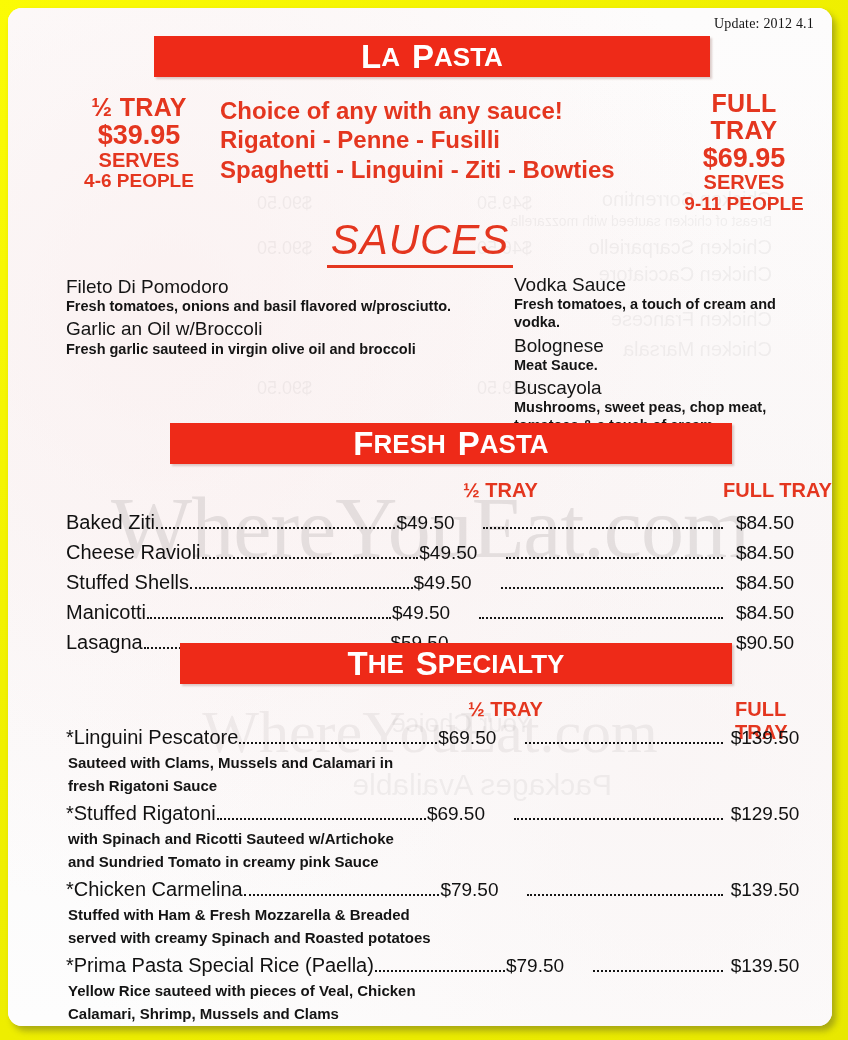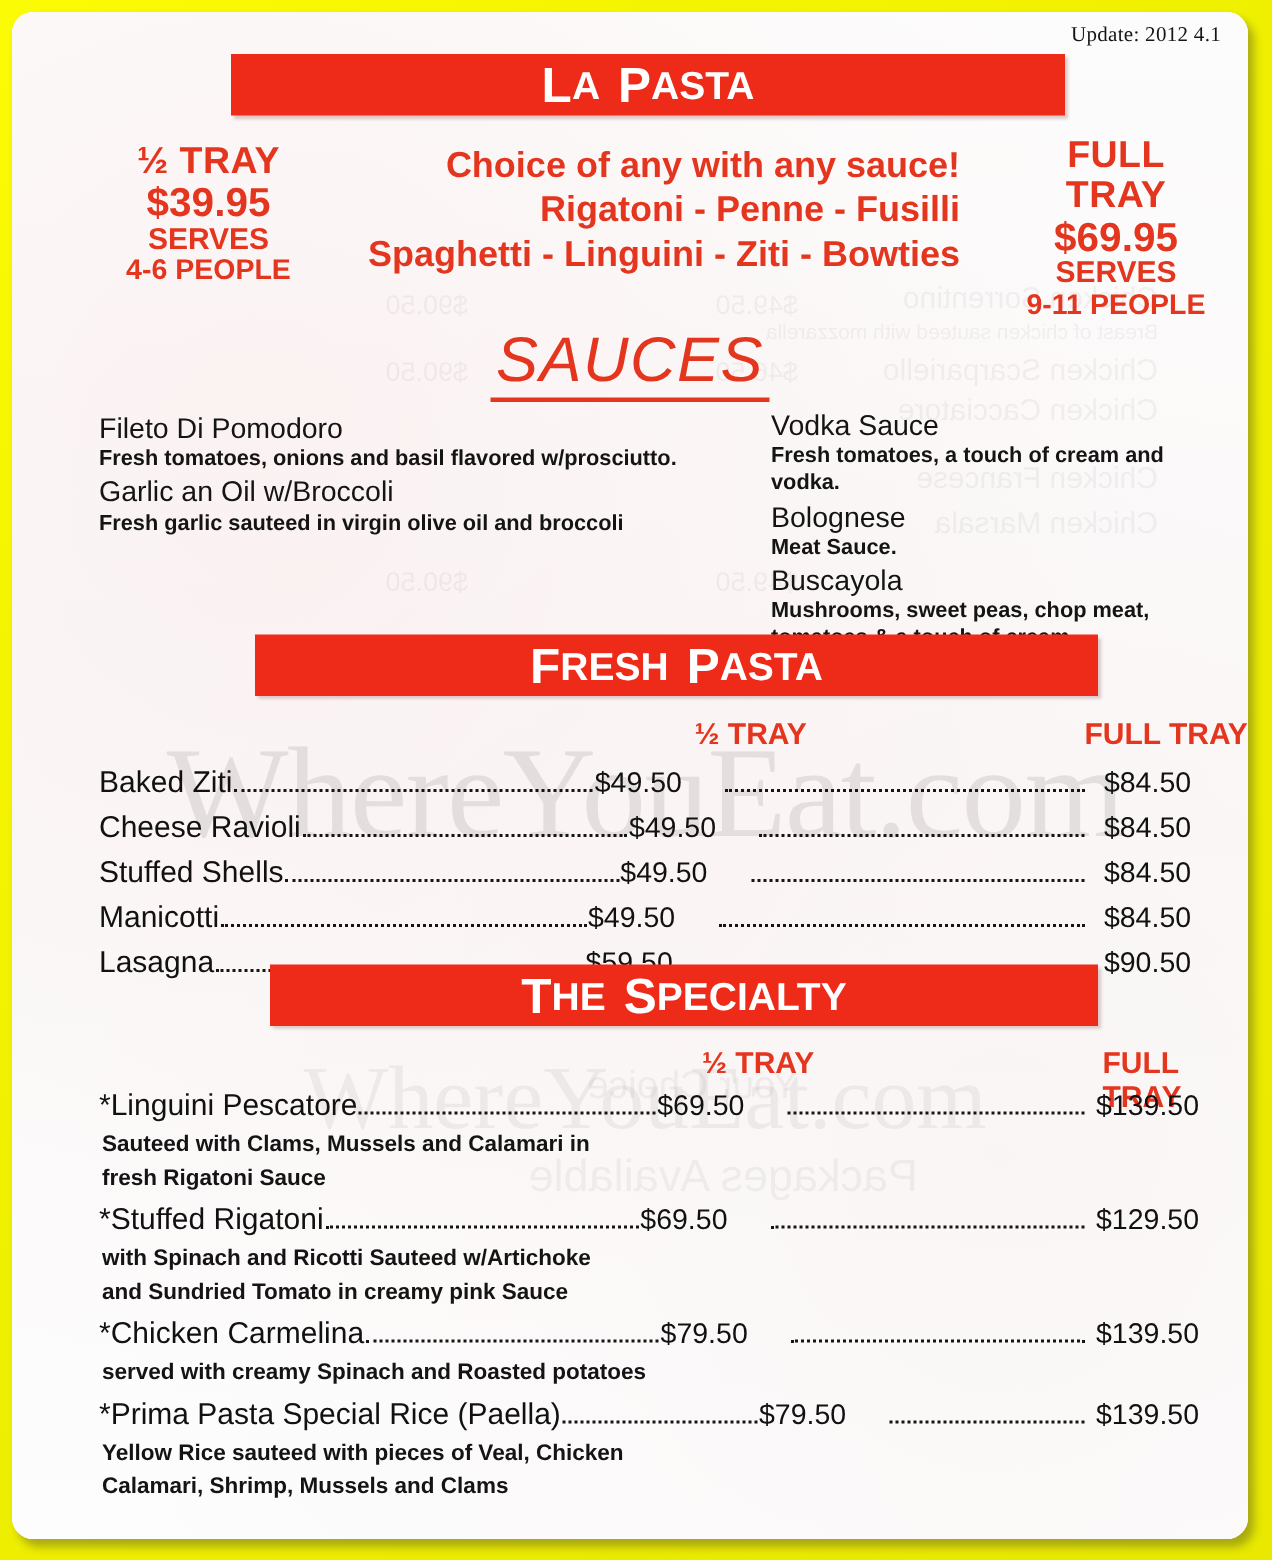--- a/index.html
+++ b/index.html
@@ -127,21 +127,21 @@
   .tray .t2 { font-size: 27px; }
   .tray .t3 { font-size: 20px; }
   .tray .t4 { font-size: 19px; }
 
   
   #choice {
     position: absolute;
     left: 212px;
     top: 88px;
     width: 420px;
-    text-align: right;
+    text-align: left;
     color: #e4361f;
     font-weight: bold;
     font-size: 24px;
     line-height: 1.22;
   }
   #choice div { white-space: nowrap; }
 
   
   #sauces-title {
     position: absolute;
@@ -407,20 +407,21 @@
         </div>
         <div class="spec-item">
           <div class="row">
             <span class="nm">*Chicken Carmelina</span>
             <span class="dots"></span>
             <span class="pr half">$79.50</span>
             <span class="dots"></span>
             <span class="pr full">$139.50</span>
           </div>
           <div class="spec-desc">
+            <div>Stuffed with Ham &amp; Fresh Mozzarella &amp; Breaded</div>
             <div>served with creamy Spinach and Roasted potatoes</div>
           </div>
         </div>
         <div class="spec-item">
           <div class="row">
             <span class="nm">*Prima Pasta Special Rice (Paella)</span>
             <span class="dots"></span>
             <span class="pr half">$79.50</span>
             <span class="dots"></span>
             <span class="pr full">$139.50</span>

